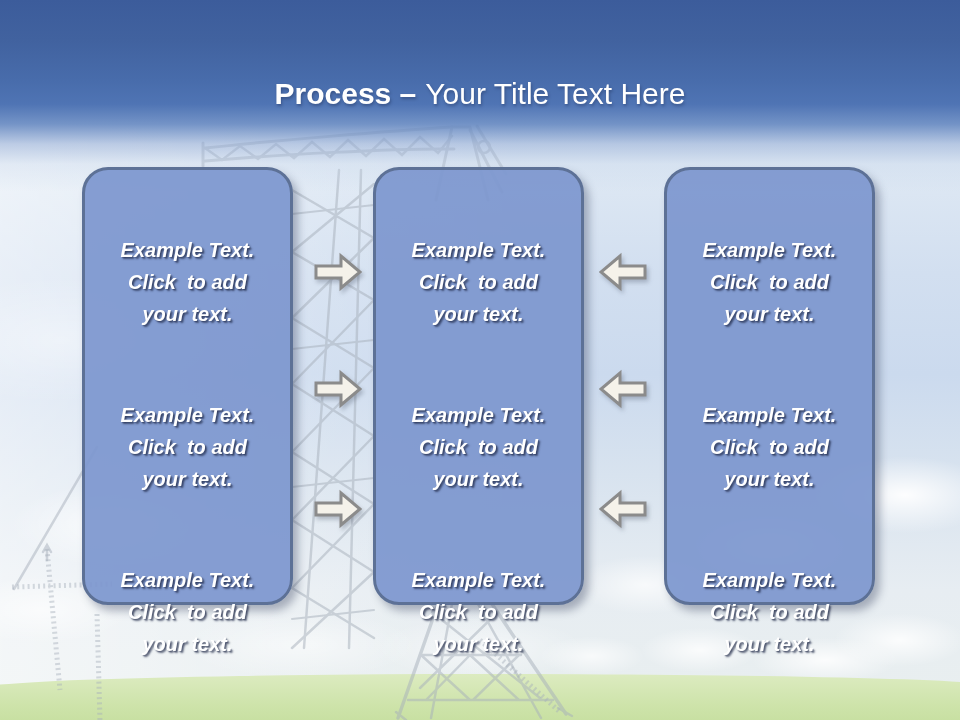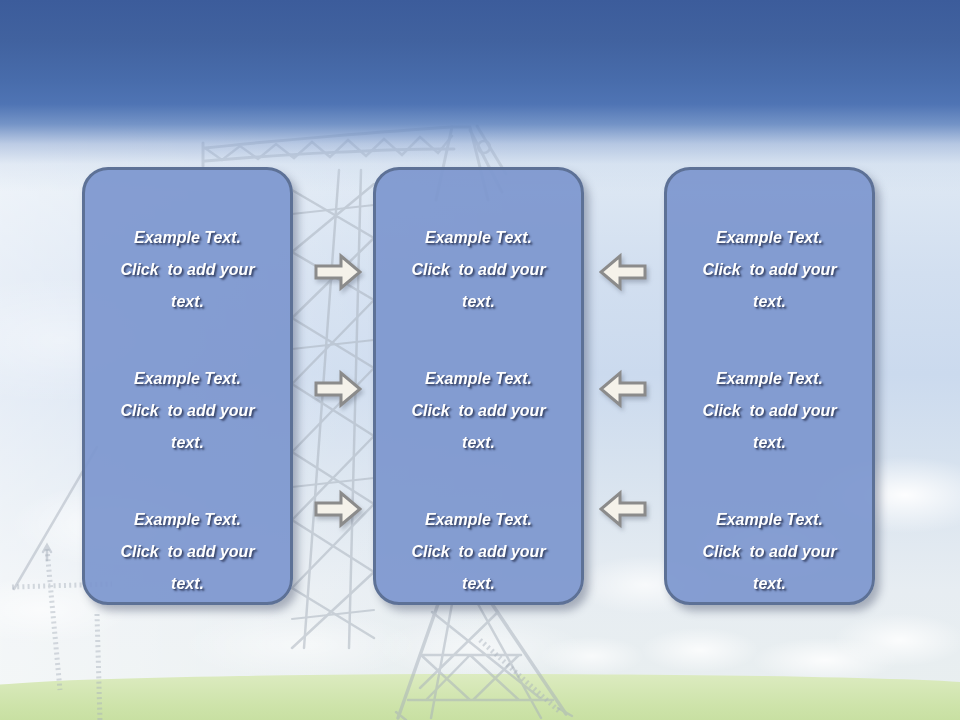--- a/index.html
+++ b/index.html
@@ -59,22 +59,22 @@
   .process-box{
     position:absolute;top:167px;width:211px;height:438px;z-index:6;
     box-sizing:border-box;border:3px solid var(--box_border,#5d7196);border-radius:26px;
     background:rgba(125,151,207,.93);
     box-shadow:5px 6px 8px rgba(55,65,95,.38);
     display:flex;flex-direction:column;align-items:center;gap:37px;
     padding-top:48px;
   }
   .box-left{left:82px;} .box-middle{left:373px;} .box-right{left:664px;}
   .text-ph{
-    margin:4px;width:146px;text-align:center;white-space:pre-wrap;
-    font-style:italic;font-weight:bold;font-size:16px;line-height:32px;color:var(--text,#fff);
+    margin:16px;width:146px;text-align:center;white-space:pre-wrap;
+    font-style:italic;font-weight:bold;font-size:20px;line-height:32px;color:var(--text,#fff);
     text-shadow:2px 2px 2px rgba(30,40,70,.65), 1px 1px 1px rgba(30,40,70,.4);
     cursor:text;
   }
   .arrow{position:absolute;width:48px;height:40px;z-index:7;filter:drop-shadow(2px 3px 2px rgba(60,70,90,.30));}
   .arrow svg{display:block;}
   .arrow path{fill:var(--arrow_fill,#f5f2ea);stroke:var(--arrow_stroke,#8b8b8b);stroke-width:3;}
   .ar{left:314px;} .al{left:599px;}
   .row1{top:252px;} .row2{top:369px;} .row3{top:489px;}
 </style>
 </head>
@@ -103,20 +103,23 @@
 
       <path stroke-width="2.5" d="M97,447 L14,589 M47,560 L47,545 M43,552 L47,545 L51,552"></path>
     </g>
     <g class="tower-lines" stroke-width="5" opacity="0.45" stroke-dasharray="2 3.2">
       <path d="M12,587 L112,584 M47,549 L60,690 M97,614 L100,722 M480,640 L560,712"></path>
     </g>
   </svg>
 
   <div class="header-band"></div>
 
+  <h1 class="slide-title">
+    <span class="title-emphasis">Process –</span><span class="title-rest">Your Title Text Here</span>
+  </h1>
 
   <div class="process-box box-left">
     <p class="text-ph">Example Text. Click  to add your text.</p>
     <p class="text-ph">Example Text. Click  to add your text.</p>
     <p class="text-ph">Example Text. Click  to add your text.</p>
   </div>
 
   <div class="process-box box-middle">
     <p class="text-ph">Example Text. Click  to add your text.</p>
     <p class="text-ph">Example Text. Click  to add your text.</p>

